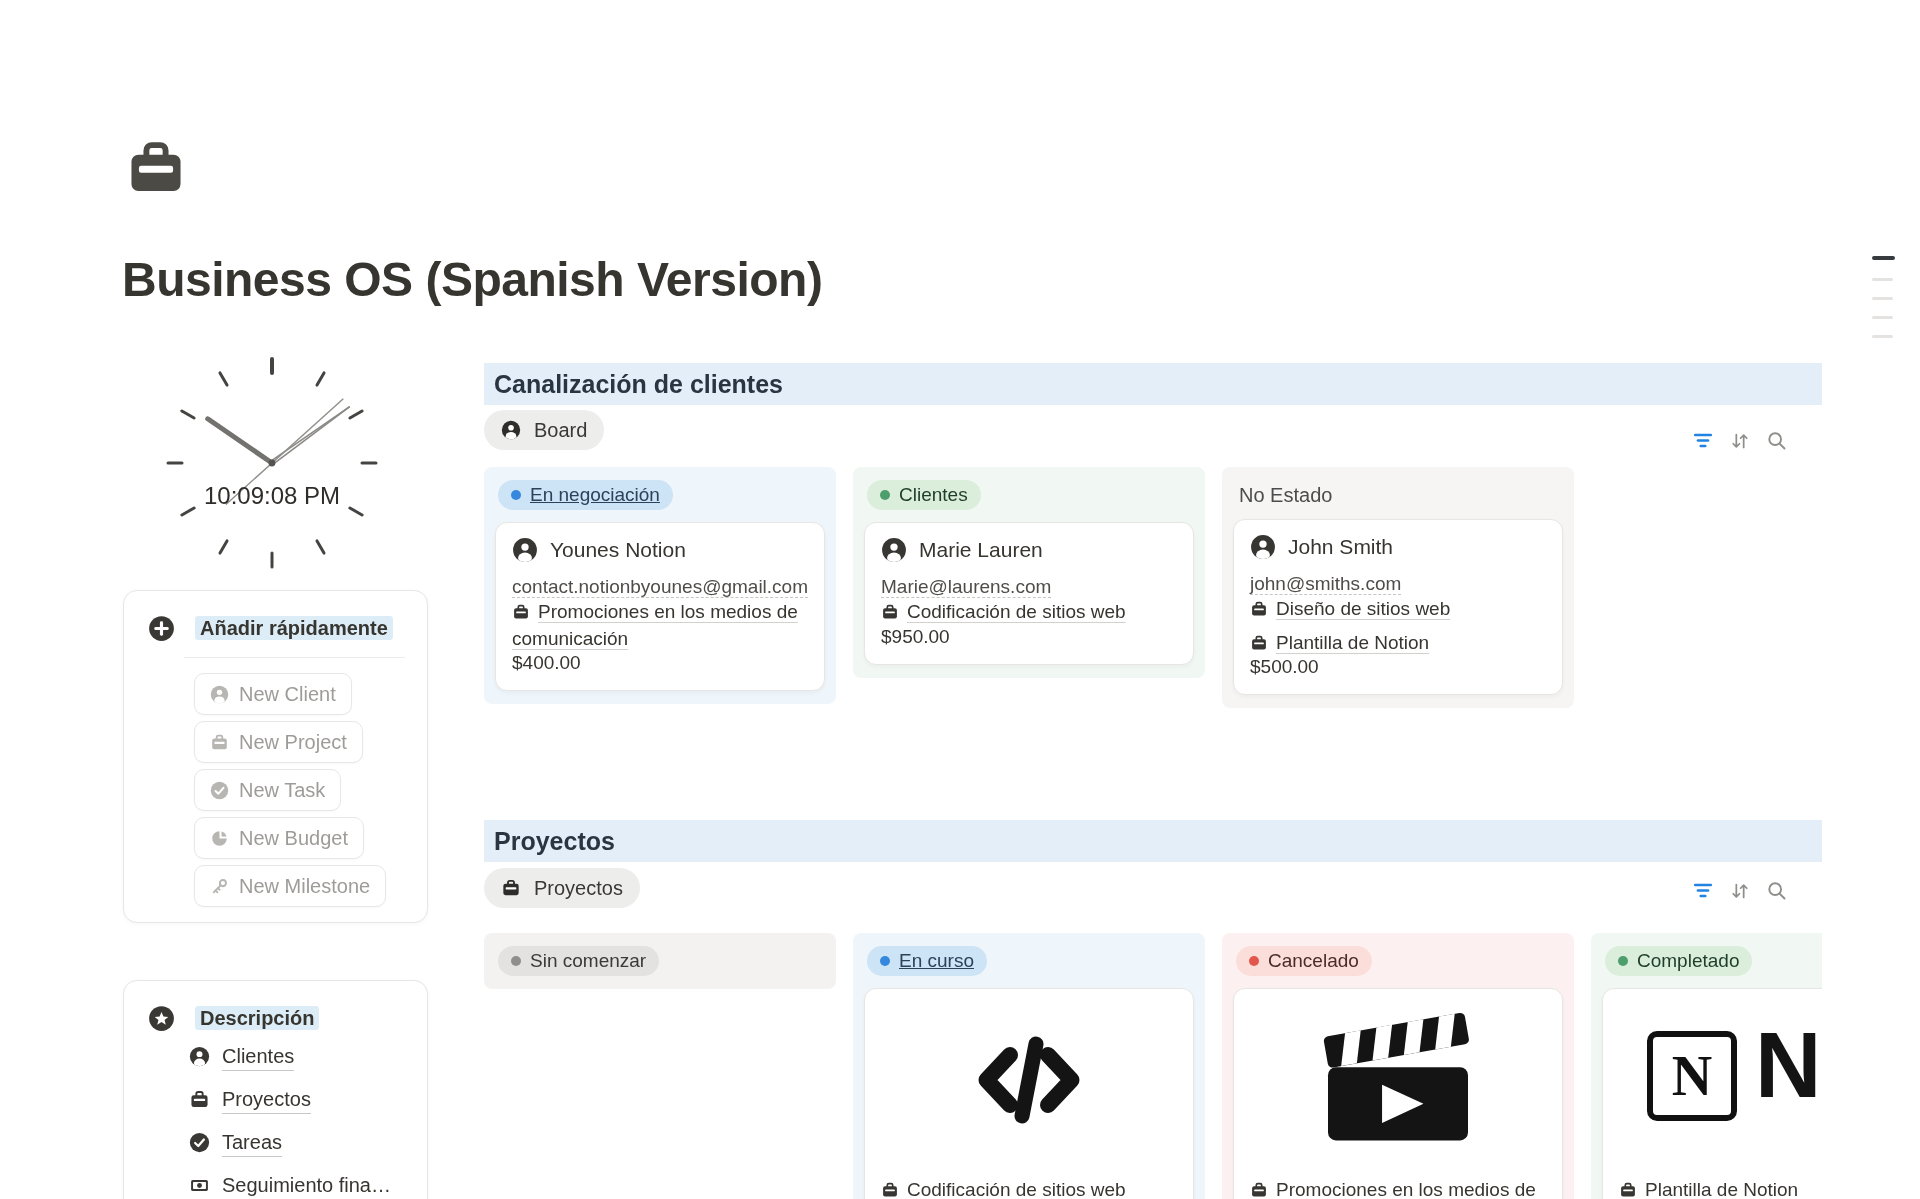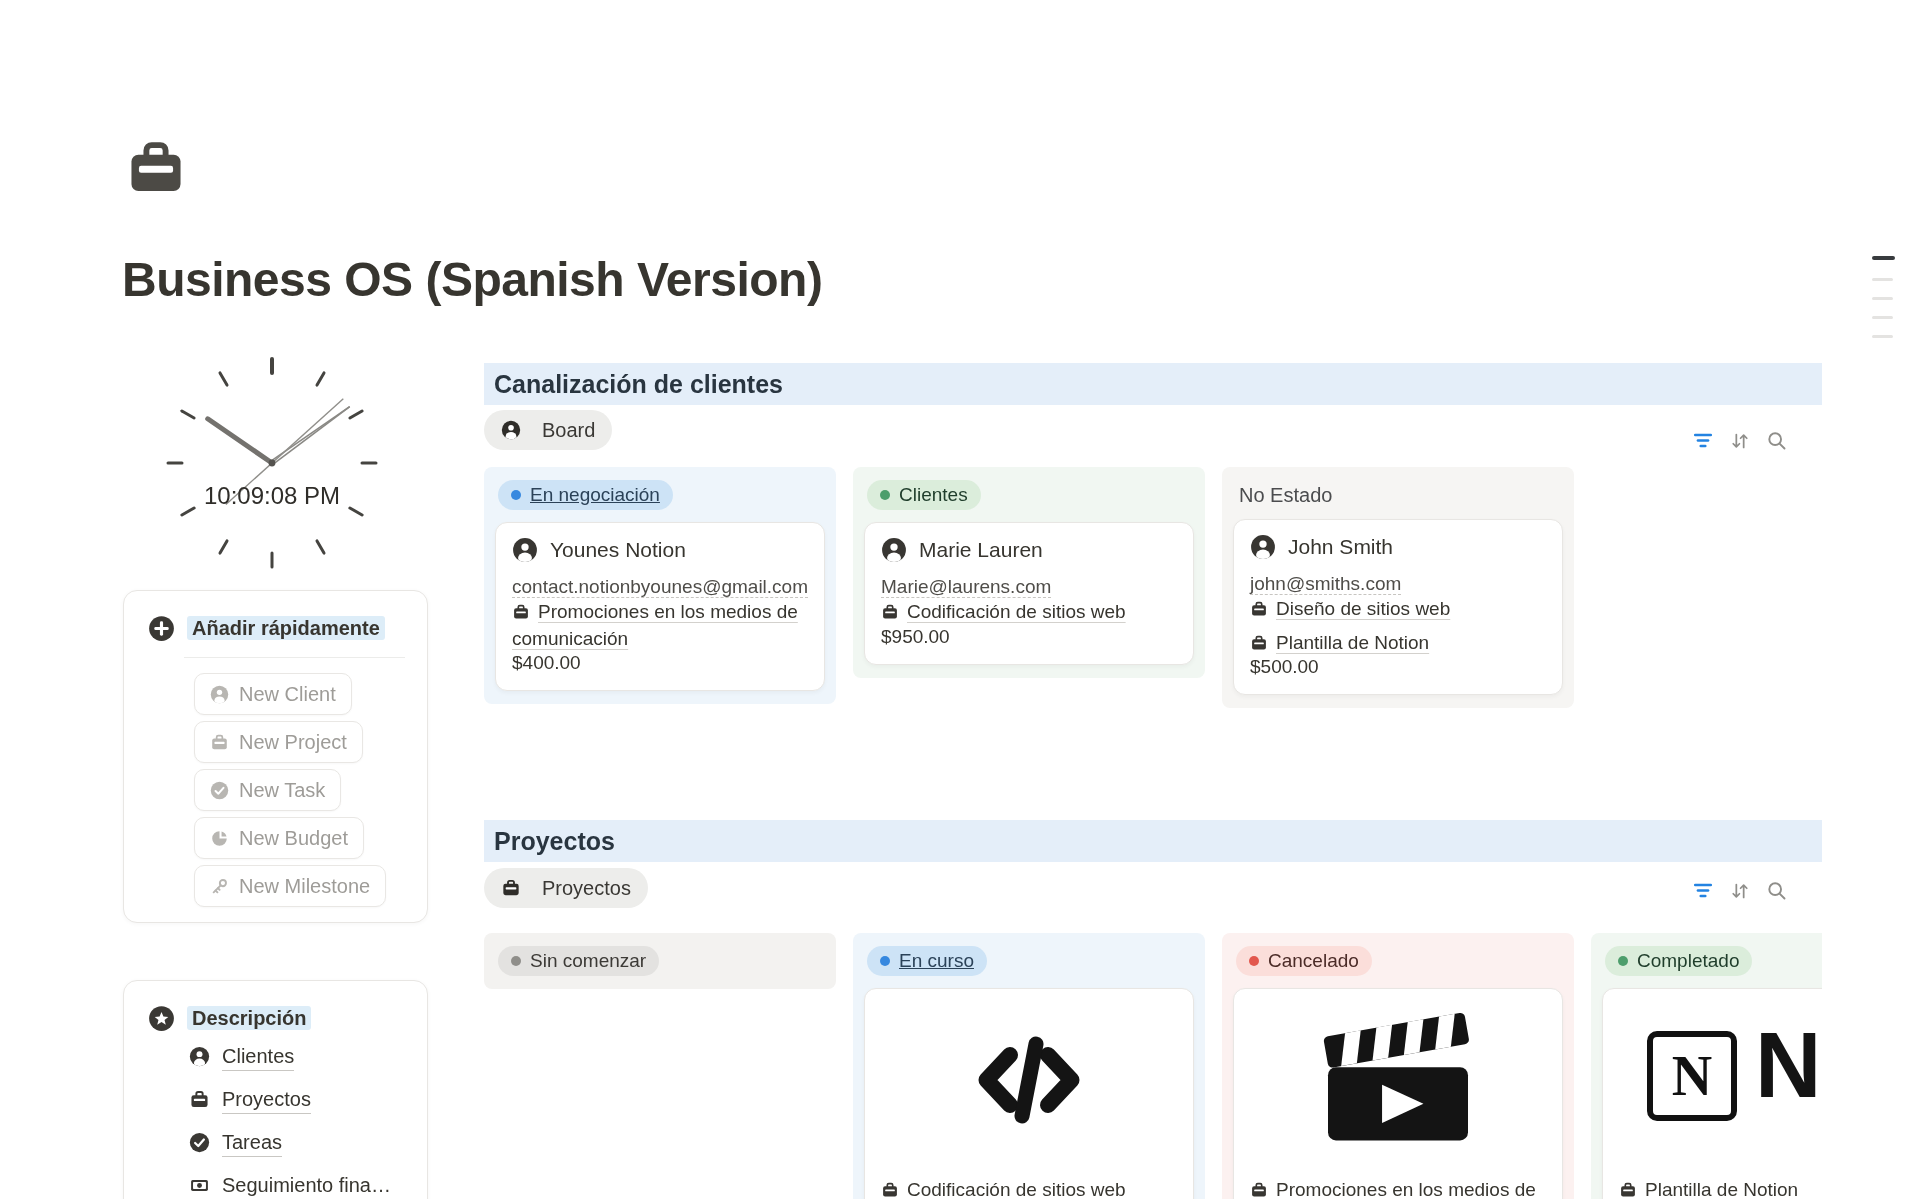--- a/index.html
+++ b/index.html
@@ -19,37 +19,37 @@
   .toc-line.active { background:#383b3e; width:23px; height:4px; }
 
   
   .clock { position:absolute; left:166px; top:357px; width:212px; height:212px; }
   .clock-time { position:absolute; left:172px; top:482px; width:200px; text-align:center; font-size:24px; color:#2f2d29; }
 
   
   .side-card { position:absolute; left:123px; width:305px; background:#fff; border:1px solid #e8e6e3; border-radius:14px; box-shadow:0 1px 4px rgba(0,0,0,.04); }
   .qcard { top:590px; height:333px; }
   .dcard { top:980px; height:240px; }
-  .side-head { position:absolute; left:24px; top:24px; display:flex; align-items:center; gap:12px; }
+  .side-head { position:absolute; left:24px; top:24px; display:flex; align-items:center; gap:20px; }
   .side-head .hicon { width:27px; height:27px; color:#3a3834; flex:0 0 auto; }
   .side-title { font-size:20px; font-weight:700; color:#37352f; }
   .hl { background:#ddedf8; padding:1px 5px; border-radius:3px; }
   .qdiv { position:absolute; left:60px; right:22px; top:66px; height:1px; background:#ececea; }
   .qbtns { position:absolute; left:70px; top:82px; display:flex; flex-direction:column; align-items:flex-start; gap:6px; }
   .qbtn { display:inline-flex; align-items:center; gap:10px; height:42px; padding:0 15px; background:#fff; border:1px solid #e9e7e4; border-radius:10px; box-shadow:0 1px 2px rgba(0,0,0,.03); font-size:20px; color:#9e9c98; }
   .qbtn .ic { width:19px; height:19px; color:#b8b6b2; }
   .dlinks { position:absolute; left:65px; top:64px; }
   .dlink { display:flex; align-items:flex-start; gap:12px; margin-bottom:17px; }
   .dlink .ic { width:21px; height:21px; color:#3a3834; margin-top:1px; }
   .dlink span { font-size:20px; color:#37352f; border-bottom:1px solid #c9c7c3; padding-bottom:2px; }
 
   
   .band { position:absolute; left:484px; width:1338px; height:42px; background:#e4eef9; }
   .band span { display:block; padding-left:10px; line-height:42px; font-size:25px; font-weight:700; color:#293540; }
-  .viewtab { position:absolute; left:484px; display:inline-flex; align-items:center; gap:21px; height:40px; padding:0 17px; background:#ededeb; border-radius:20px; font-size:20px; color:#3a3834; }
+  .viewtab { position:absolute; left:484px; display:inline-flex; align-items:center; gap:13px; height:40px; padding:0 17px; background:#ededeb; border-radius:20px; font-size:20px; color:#3a3834; }
   .viewtab .ic { width:20px; height:20px; color:#2f2d29; }
   .tools { position:absolute; display:flex; align-items:center; gap:15px; }
   .tools .ic { width:22px; height:22px; color:#8f8e8a; }
   .tools .ic.filter { color:#2383e2; }
 
   
   .kb-wrap { position:absolute; left:484px; width:1338px; overflow:hidden; }
   .kcol { position:absolute; top:0; width:352px; border-radius:8px; padding:13px 11px 13px 11px; }
   .t-blue  { background:#eef5fb; }
   .t-green { background:#f1f7f2; }

